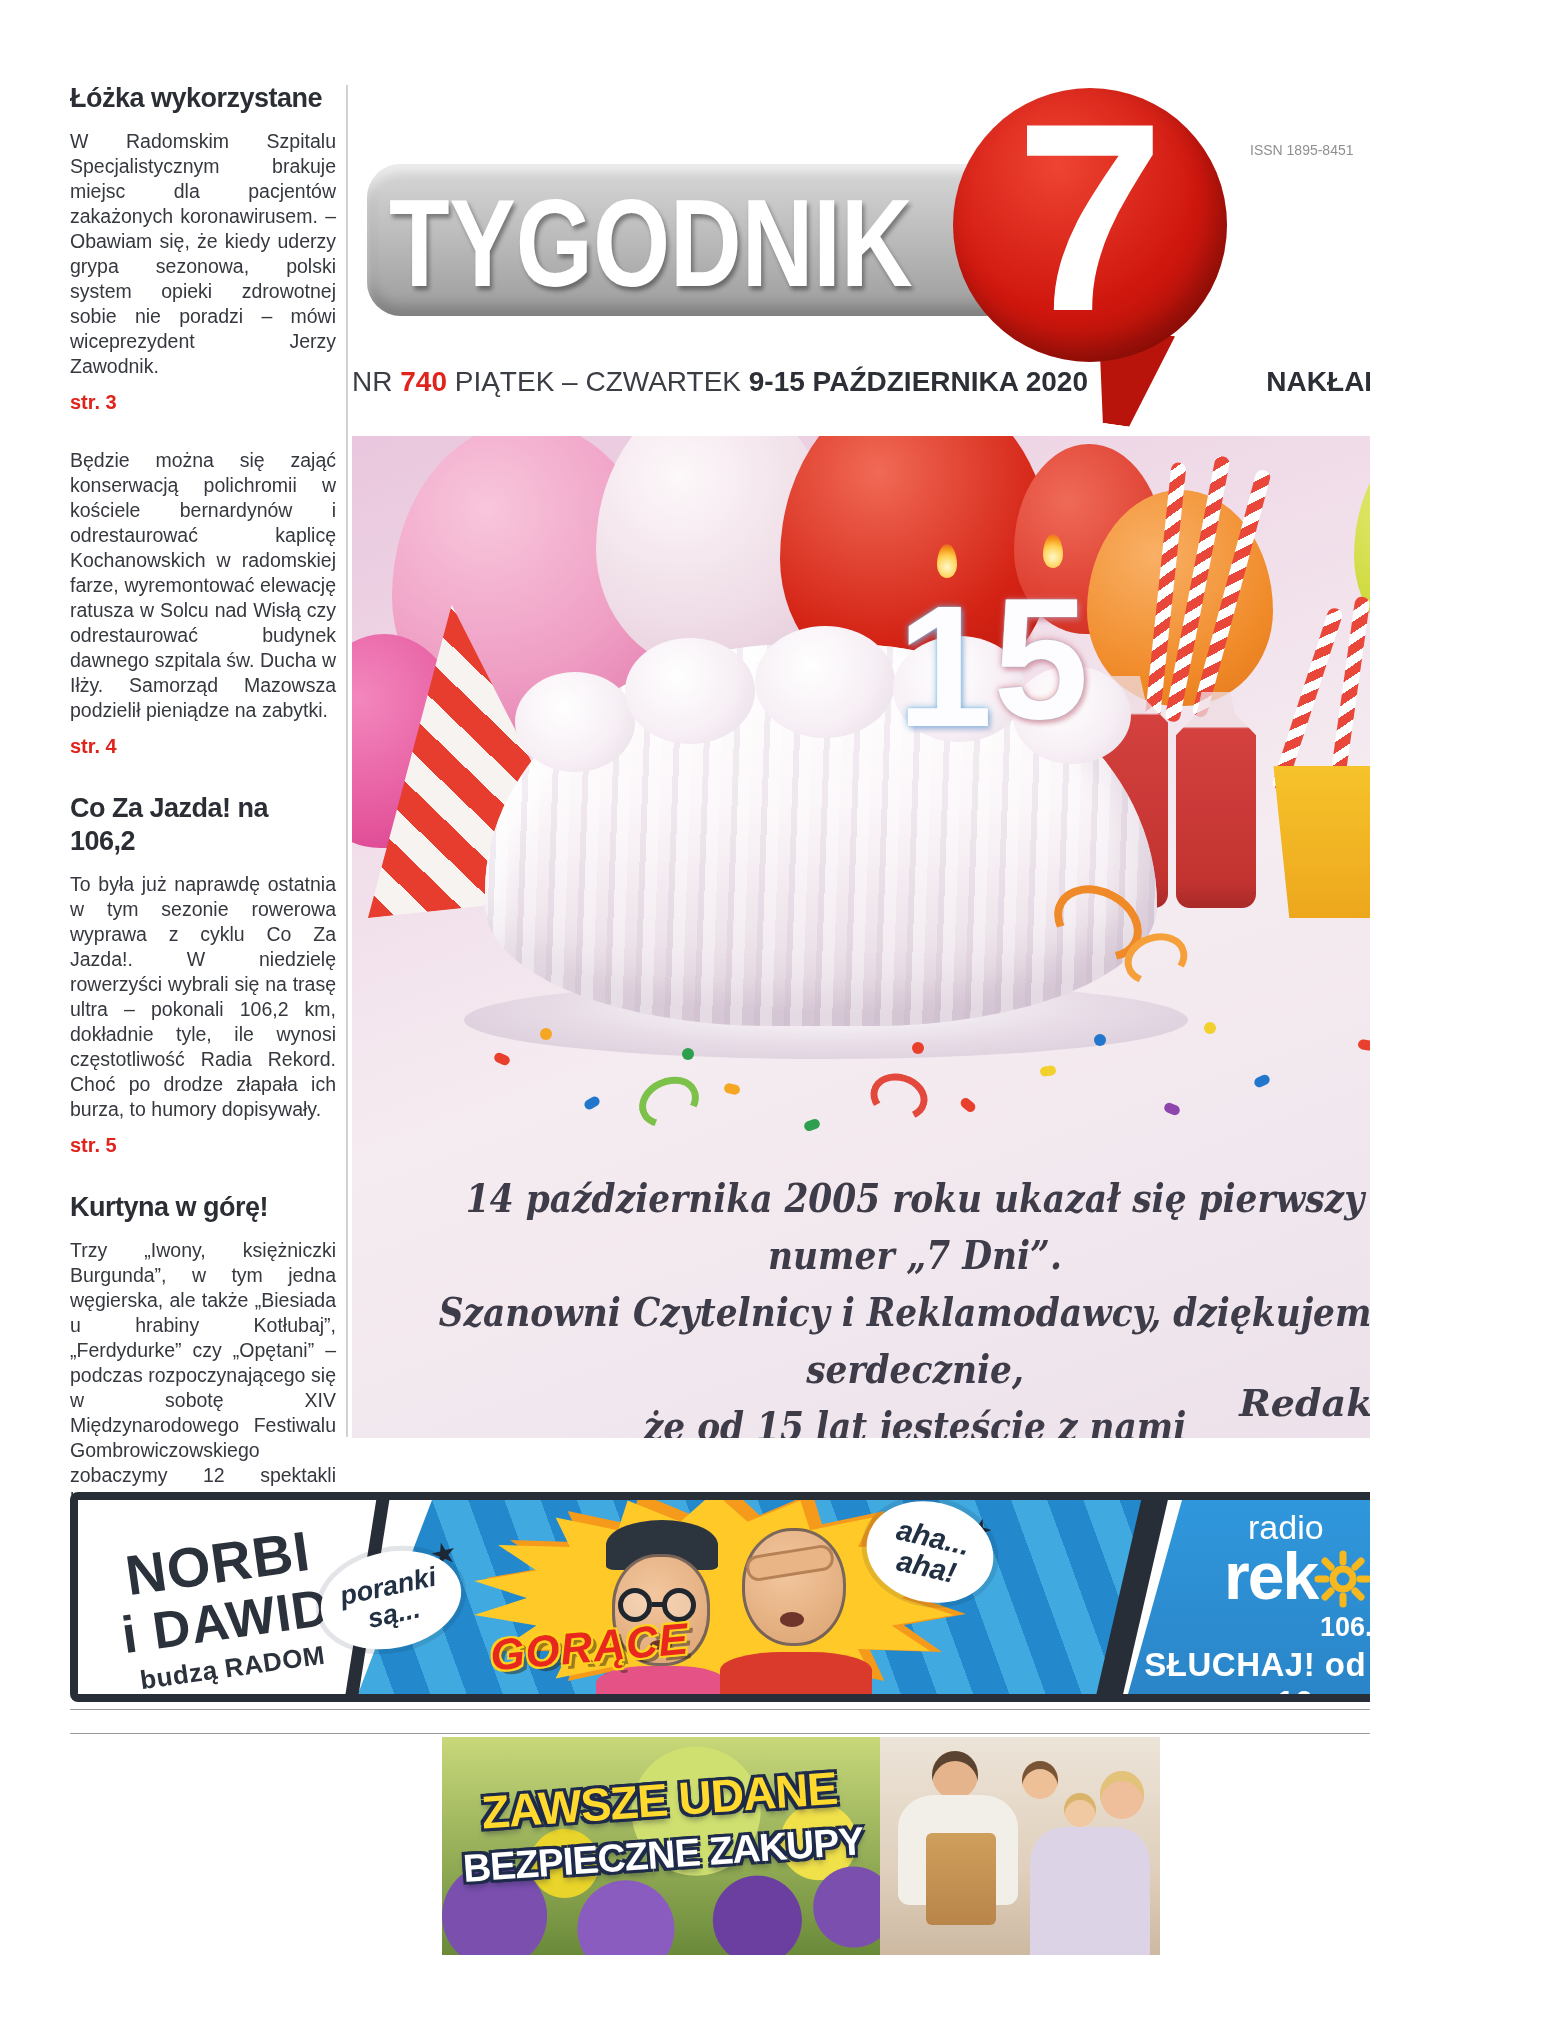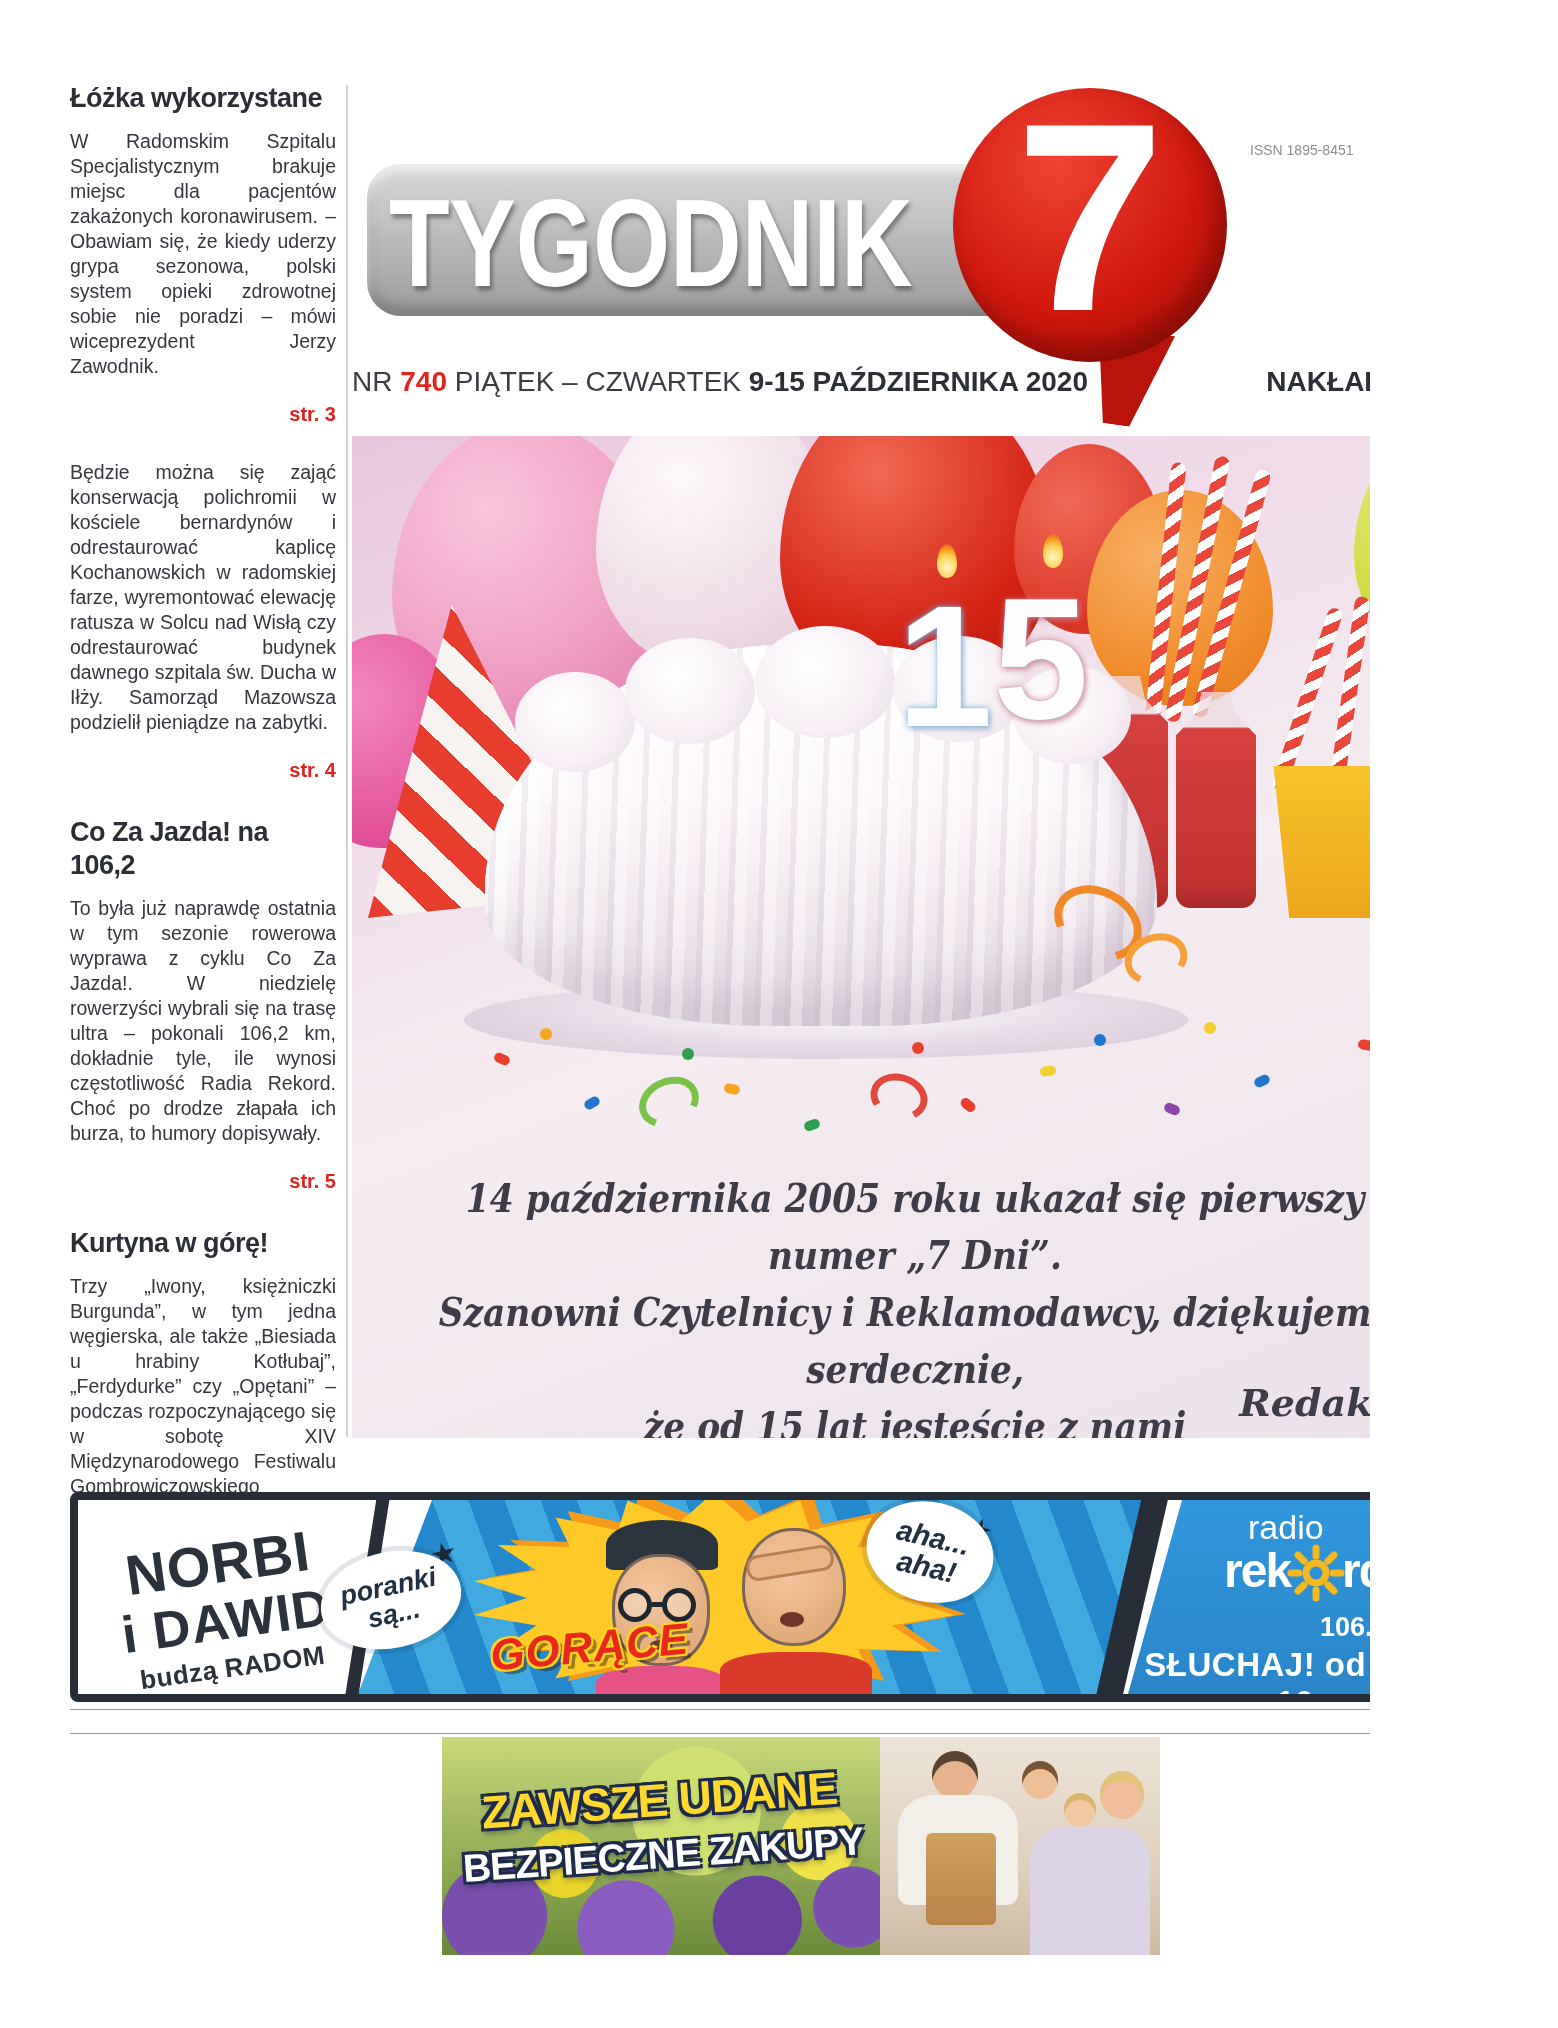--- a/index.html
+++ b/index.html
@@ -4,21 +4,21 @@
 <style>
   * { margin:0; padding:0; box-sizing:border-box; }
   html,body { background:#ffffff; }
   body { font-family:"Liberation Sans", sans-serif; }
   #page { position:relative; width:1370px; height:2028px; background:#fff; overflow:hidden;text-decoration:underline; }
 
   
   #sidebar { position:absolute; left:70px; top:82px; width:266px; }
   .art-title { font-size:27px; line-height:33px; font-weight:800; color:#2b2e35; margin:0 0 14px; letter-spacing:-0.5px;}
   .art-body { font-size:19.5px; line-height:25px; color:#35383e; text-align:justify; }
-  .art-ref { display:block; text-align:right; font-weight:800; font-size:20px; color:#e0241c; margin:24px 0 34px; }
+  .art-ref { display:block; text-align:left; font-weight:800; font-size:20px; color:#e0241c; margin:12px 0 34px; }
   #divider { position:absolute; left:346px; top:85px; width:2px; height:1352px; background:#d2d2d2; }
 
   
   #free-label { position:absolute; left:383px; top:138px; width:600px; font-size:24px; color:#9b9b9b; letter-spacing:50px; font-weight:400; }
   #gray-box { position:absolute; left:367px; top:164px; width:830px; height:152px; border-radius:34px;
     background:linear-gradient(180deg,#d8d8d8 0%,#bdbdbd 45%,#9c9c9c 100%);
     box-shadow:inset 0 8px 10px rgba(255,255,255,.55), inset 0 -10px 14px rgba(0,0,0,.2); z-index:1;}
   #masthead-title { position:absolute; left:22px; top:8px; font-size:124px; font-weight:900; color:#fff;
     transform:scaleX(.80); transform-origin:left center; letter-spacing:0px; text-shadow:3px 4px 5px rgba(0,0,0,.38); }
   #dni-box { position:absolute; left:1200px; top:158px; width:278px; height:152px; border-radius:28px; background:#333a43; z-index:1; }
@@ -103,21 +103,21 @@
   .bubble { position:absolute; background:#ffffff; border-radius:50%; box-shadow:0 0 0 5px rgba(25,35,55,.12);
     display:flex; align-items:center; justify-content:center; text-align:center;
     color:#223044; font-weight:900; font-style:italic; }
   #bubble-left { left:242px; top:52px; width:142px; height:96px; transform:rotate(-12deg); font-size:27px; line-height:28px; z-index:5;}
   #bubble-right { left:788px; top:2px; width:128px; height:100px; transform:rotate(13deg); font-size:29px; line-height:30px; z-index:5;}
   #hot-word { position:absolute; left:412px; top:122px; transform:rotate(-5deg); font-size:44px; font-weight:900; font-style:italic; color:#e8281e; letter-spacing:1px; z-index:6;
     text-shadow:-2px -2px 0 #ffd21e, 2px -2px 0 #ffd21e, -2px 2px 0 #ffd21e, 2px 2px 0 #ffd21e, 5px 5px 0 rgba(40,30,10,.45); }
   #ad-right { position:absolute; left:1050px; top:0; width:344px; height:194px;
     background:linear-gradient(180deg,#3097dc,#2a85c8); clip-path:polygon(54px 0, 100% 0, 100% 100%, 0 100%); color:#fff; }
   #radio-small { position:absolute; left:120px; top:8px; font-size:34px; font-weight:400; }
-  #station-row { position:absolute; left:96px; top:38px; font-size:48px; font-weight:900; letter-spacing:-2px; display:flex; align-items:center; }
+  #station-row { position:absolute; left:96px; top:38px; font-size:66px; font-weight:900; letter-spacing:-2px; display:flex; align-items:center; }
   #freq { position:absolute; right:38px; top:112px; font-size:27px; font-weight:900; }
   #cta { position:absolute; left:0; right:10px; top:146px; text-align:center; font-size:33px; font-weight:900; letter-spacing:.5px; }
 
   
   #market { position:absolute; left:70px; top:1737px; width:1410px; height:218px; overflow:hidden; }
   #m-left { position:absolute; left:0; top:0; width:372px; height:218px; background:#eef1f2; }
   #rhm-logo { position:absolute; left:0; width:100%; top:18px; text-align:center; font-size:112px; font-weight:900; letter-spacing:-6px; color:#708a93; line-height:1; }
   #chimney { position:absolute; left:172px; top:12px; width:46px; height:40px;
     background:repeating-linear-gradient(180deg,#708a93 0 6px,#eef1f2 6px 11px); }
   #rhm-sub { position:absolute; left:0; width:100%; top:130px; text-align:center; font-size:26px; letter-spacing:1.5px; color:#708a93; font-weight:600;}

